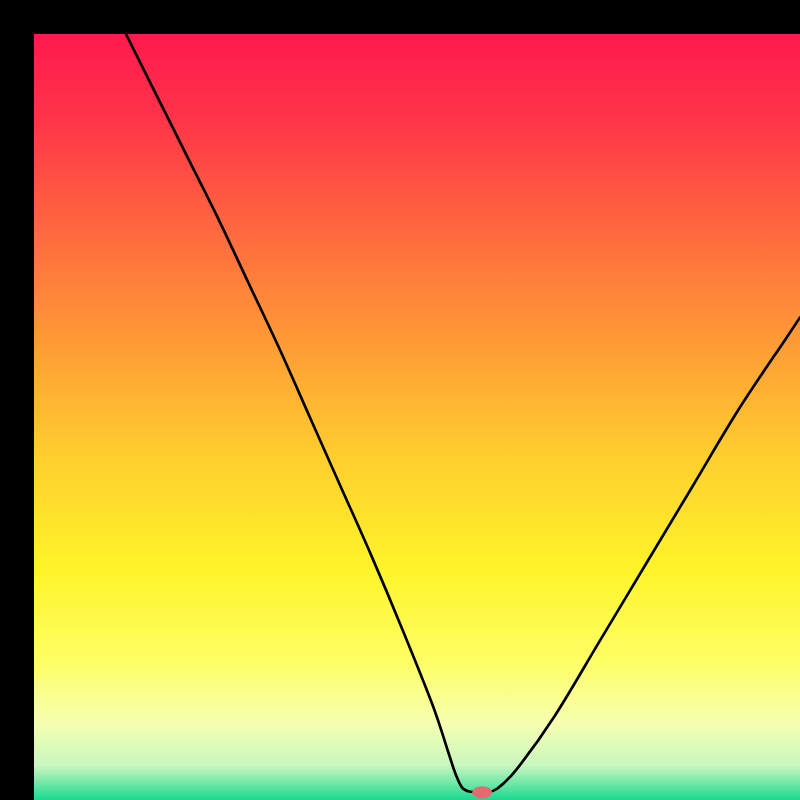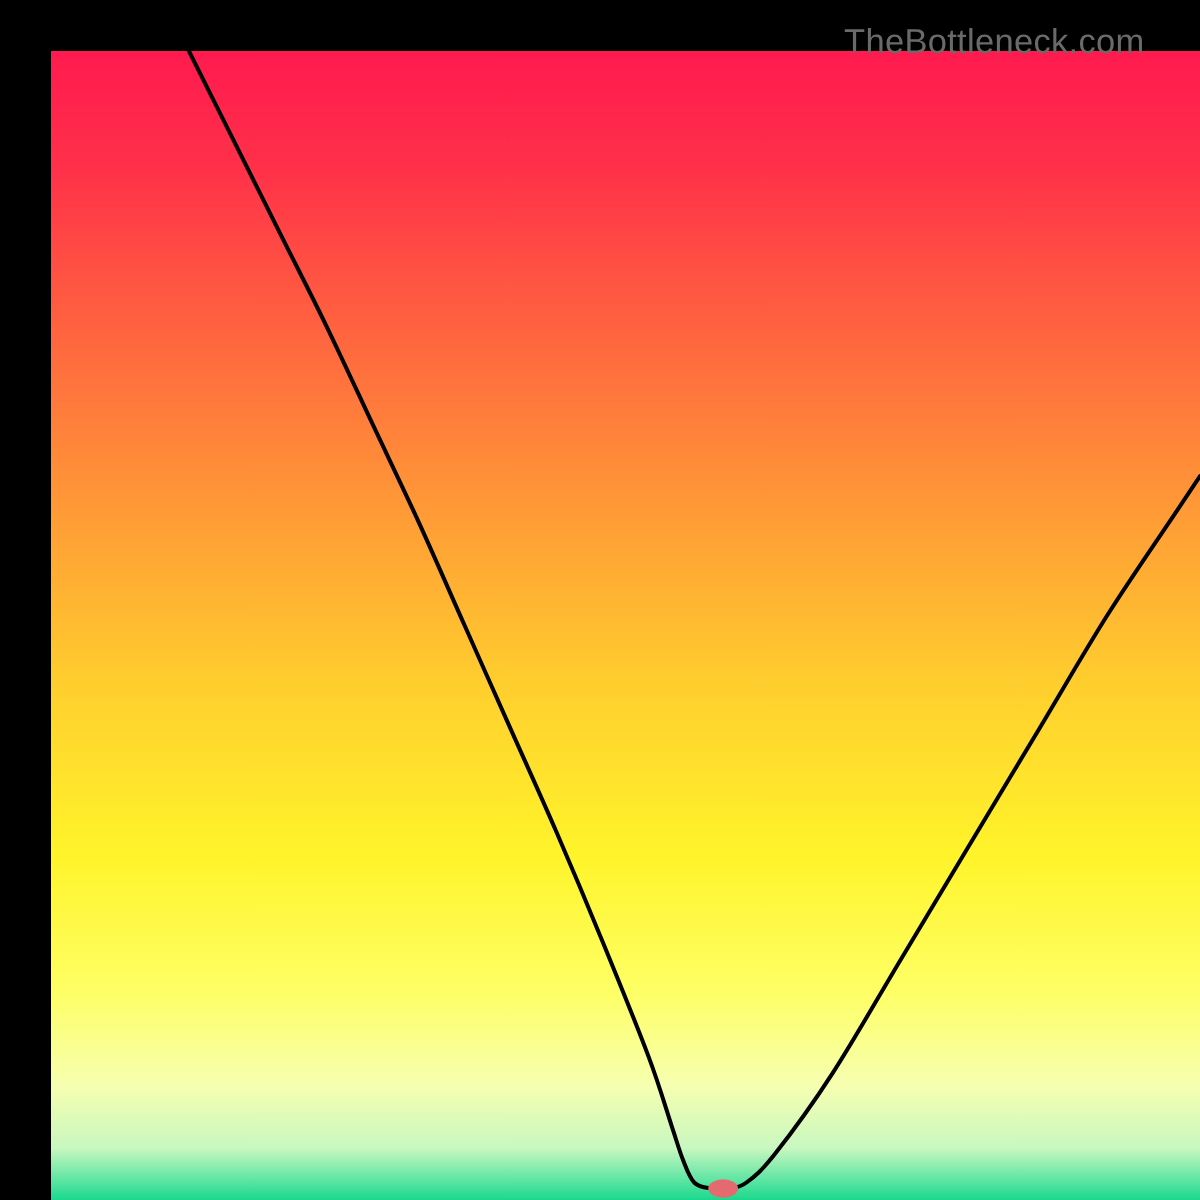--- a/index.html
+++ b/index.html
@@ -37,21 +37,20 @@
     top: 17px;
     width: 766px;
     height: 766px;
     display: block;
   }
 </style>
 </head>
 <body>
 
 <div class="frame">
-  <div class="watermark">TheBottleneck.com</div>
 
   <svg class="plot" viewBox="0 0 100 100" preserveAspectRatio="none">
     <defs>
       <linearGradient id="bg-grad" x1="0" y1="0" x2="0" y2="1">
 
       <stop offset="0%" stop-color="#ff1a4f"></stop>
           <stop offset="10%" stop-color="#ff3049"></stop>
           <stop offset="25%" stop-color="#ff663f"></stop>
           <stop offset="40%" stop-color="#ff9a36"></stop>
           <stop offset="55.00000000000001%" stop-color="#ffce2e"></stop>

